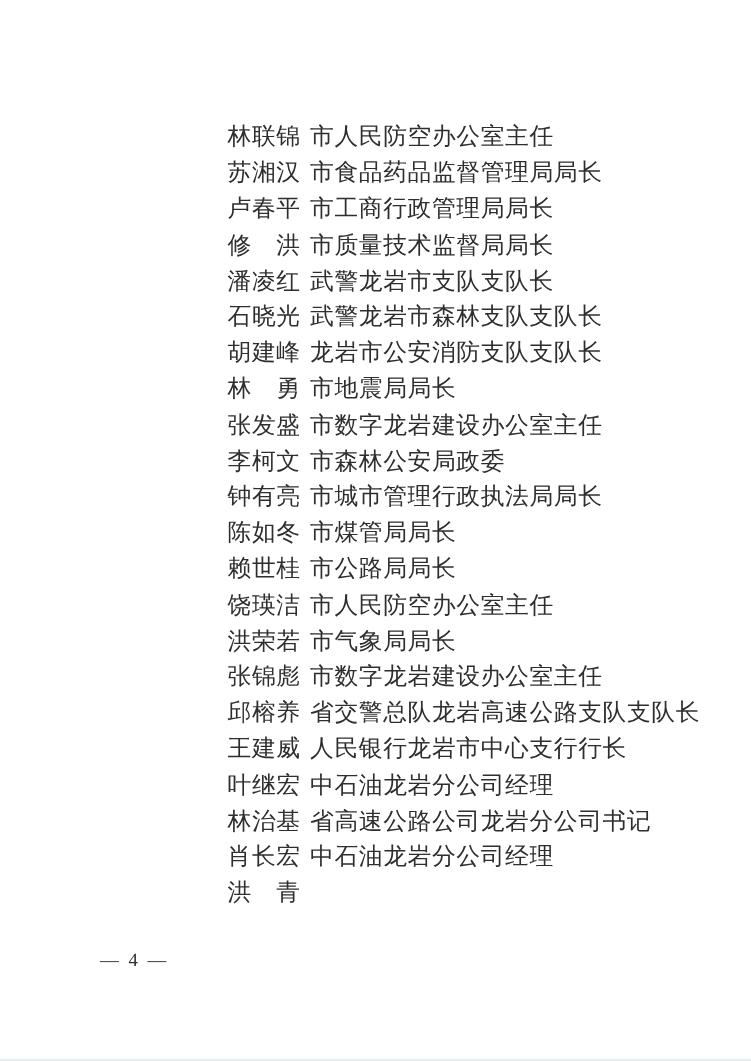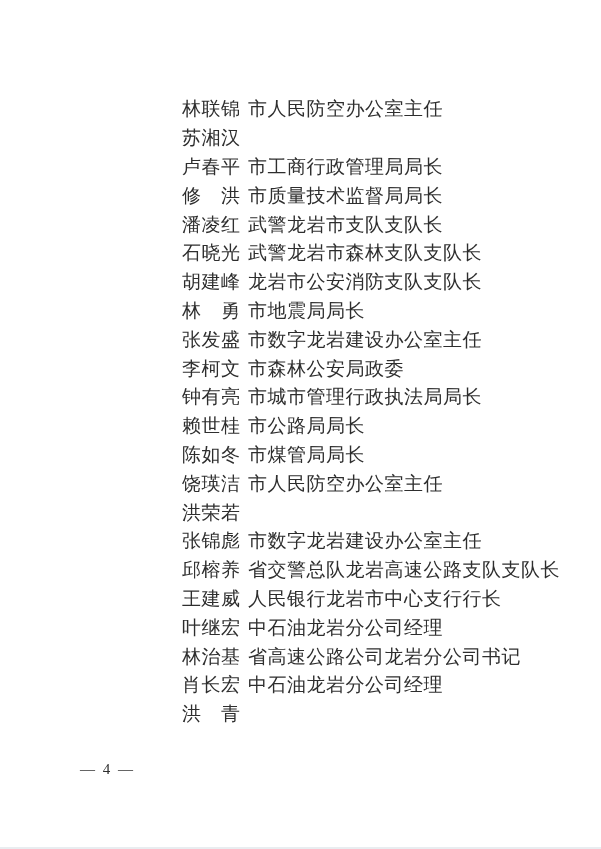--- a/index.html
+++ b/index.html
@@ -64,20 +64,21 @@
 <body>
 
 <div class="page">
   <div class="roster" id="roster">
       <div class="row">
         <span class="name">林联锦</span>
         <span class="title">市人民防空办公室主任</span>
       </div>
       <div class="row">
         <span class="name">苏湘汉</span>
+        <span class="title">市食品药品监督管理局局长</span>
       </div>
       <div class="row">
         <span class="name">卢春平</span>
         <span class="title">市工商行政管理局局长</span>
       </div>
       <div class="row">
         <span class="name">修　洪</span>
         <span class="title">市质量技术监督局局长</span>
       </div>
       <div class="row">
@@ -102,33 +103,34 @@
       </div>
       <div class="row">
         <span class="name">李柯文</span>
         <span class="title">市森林公安局政委</span>
       </div>
       <div class="row">
         <span class="name">钟有亮</span>
         <span class="title">市城市管理行政执法局局长</span>
       </div>
       <div class="row">
+        <span class="name">陈如冬</span>
+        <span class="title">市煤管局局长</span>
+      </div>
+      <div class="row">
         <span class="name">赖世桂</span>
         <span class="title">市公路局局长</span>
-      </div>
-      <div class="row">
-        <span class="name">陈如冬</span>
-        <span class="title">市煤管局局长</span>
       </div>
       <div class="row">
         <span class="name">饶瑛洁</span>
         <span class="title">市人民防空办公室主任</span>
       </div>
       <div class="row">
         <span class="name">洪荣若</span>
+        <span class="title">市气象局局长</span>
       </div>
       <div class="row">
         <span class="name">张锦彪</span>
         <span class="title">市数字龙岩建设办公室主任</span>
       </div>
       <div class="row">
         <span class="name">邱榕养</span>
         <span class="title">省交警总队龙岩高速公路支队支队长</span>
       </div>
       <div class="row">

